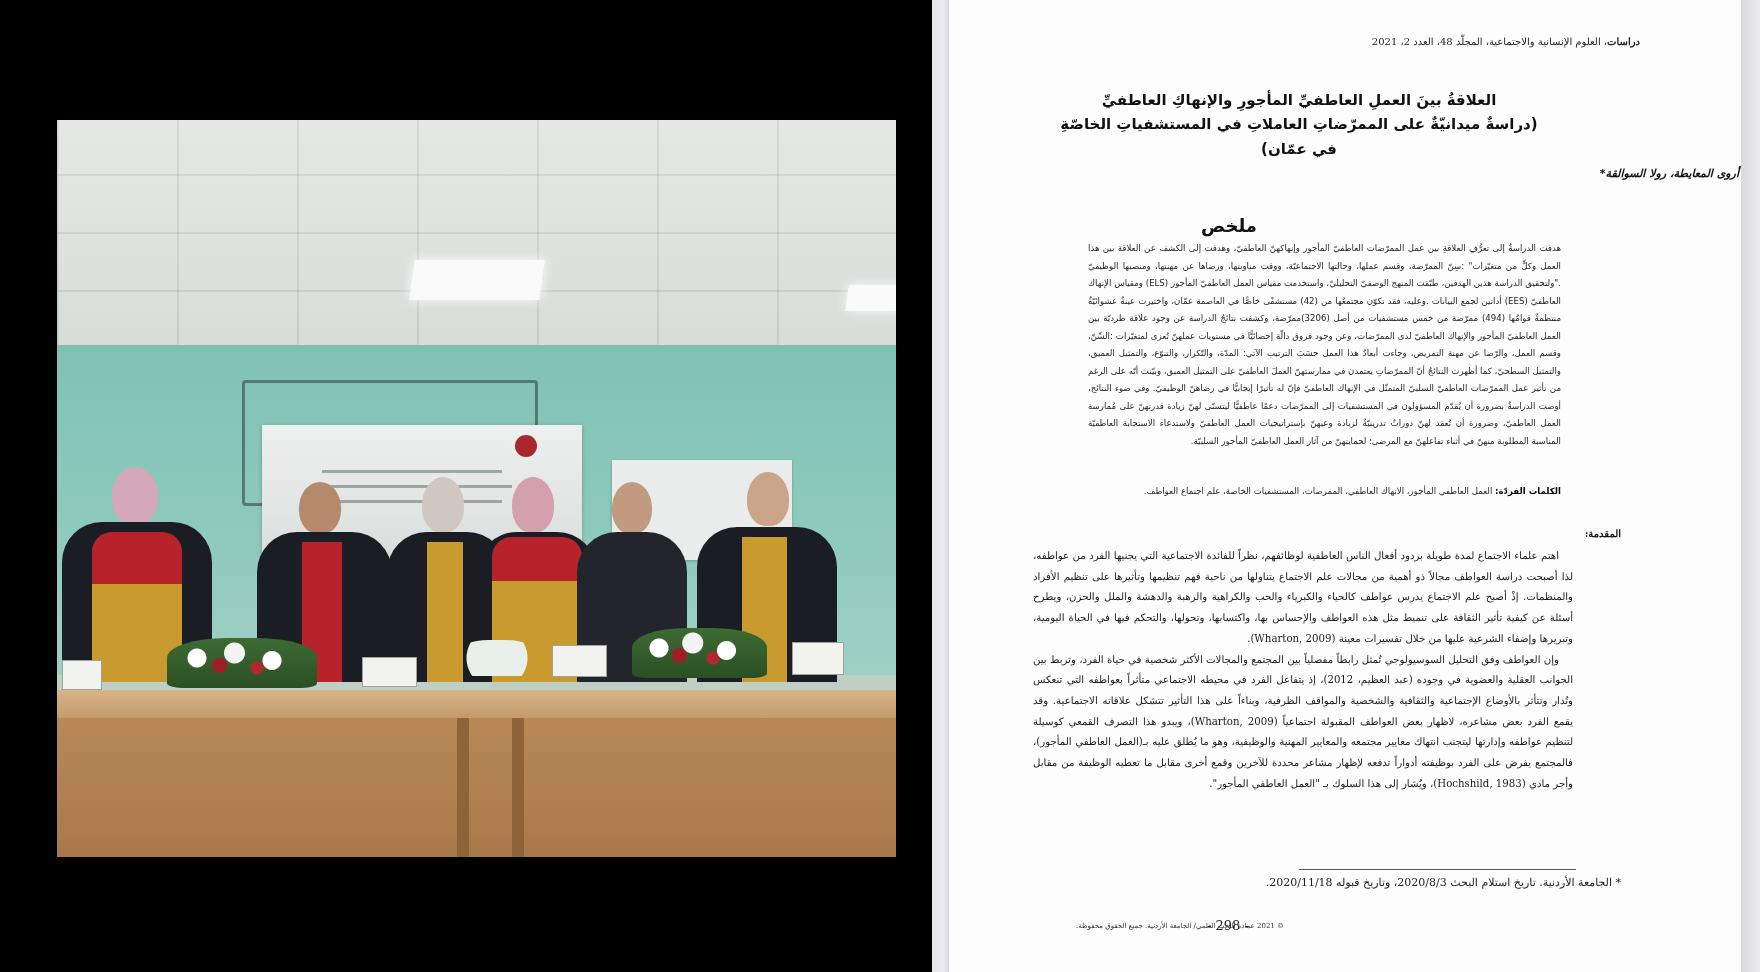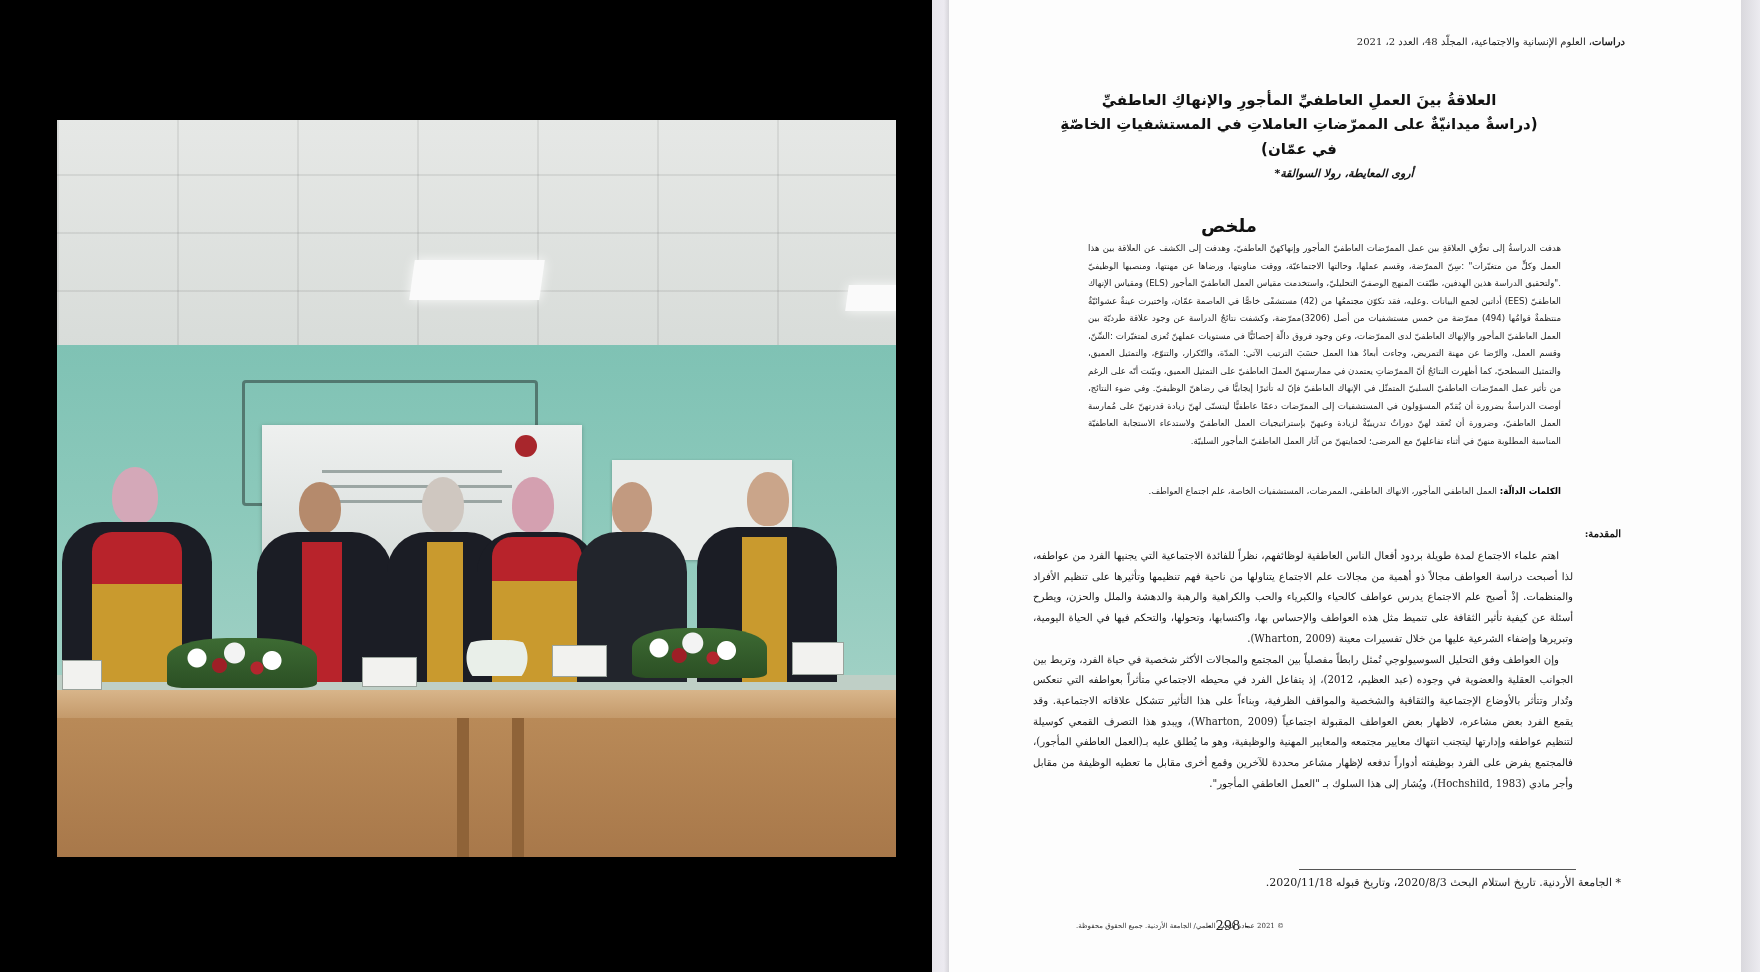--- a/index.html
+++ b/index.html
@@ -80,30 +80,30 @@
     
     #page {
       position: absolute; left: 949px; top: 0; width: 811px; height: 972px; background: #fdfdfd;
       font-family: "DejaVu Serif", serif; color: #111;
     }
     #page-right-edge {
       position: absolute; left: 1741px; top: 0; width: 19px; height: 972px;
       background: linear-gradient(90deg, #d9d8dd, #ecebf0);
     }
     .running-header {
-      position: absolute; right: 135px; top: 36px; font-size: 10px; direction: rtl; color: #222;
+      position: absolute; right: 120px; top: 36px; font-size: 10px; direction: rtl; color: #222;
       font-family: "DejaVu Serif", serif; white-space: nowrap;
     }
     .running-header b { font-weight: bold; }
     .title {
       position: absolute; left: 110px; width: 480px; text-align: center; direction: rtl;
       font-family: "DejaVu Sans", sans-serif; font-weight: bold; font-size: 15px; line-height: 25px;
     }
     .authors {
-      position: absolute; left: 0; width: 790px; text-align: center; top: 167px; direction: rtl;
+      position: absolute; left: 0; width: 790px; text-align: right; top: 167px; direction: rtl;
       font-size: 11px; font-style: italic; font-weight: bold; font-family: "DejaVu Sans", sans-serif;
     }
     .abstract-heading {
       position: absolute; left: 0; width: 560px; text-align: center; top: 215px;
       font-family: "DejaVu Sans", sans-serif; font-weight: bold; font-size: 18px;
     }
     .abstract {
       position: absolute; left: 139px; width: 473px; top: 240px; direction: rtl; text-align: justify;
       font-family: "DejaVu Sans", sans-serif; font-size: 8.6px; line-height: 17.5px; color: #222;
     }
@@ -208,21 +208,21 @@
 
   <div class="title" style="top:88px;">العلاقةُ بينَ العملِ العاطفيِّ المأجورِ والإنهاكِ العاطفيِّ</div>
   <div class="title" style="top:112px;">(دراسةٌ ميدانيّةٌ على الممرّضاتِ العاملاتِ في المستشفياتِ الخاصّةِ في عمّان)</div>
 
   <div class="authors">أروى المعايطة، رولا السوالقة*</div>
 
   <div class="abstract-heading">ملخص</div>
   <div class="abstract">هدفت الدراسةُ إلى تعرُّفِ العلاقةِ بين عمل الممرّضات العاطفيّ المأجور وإنهاكهنّ العاطفيّ، وهدفت إلى الكشف عن العلاقة بين هذا العمل وكلٍّ من متغيّرات" :سِنّ الممرّضة، وقسم عملها، وحالتها الاجتماعيّة، ووقت مناوبتها، ورضاها عن مهنتها، ومنصبها الوظيفيّ ."ولتحقيق الدراسة هذين الهدفين، طبّقت المنهج الوصفيّ التحليليّ، واستخدمت مقياس العمل العاطفيّ المأجور (ELS) ومقياس الإنهاك العاطفيّ (EES) أداتين لجمع البيانات .وعليه، فقد تكوّن مجتمعُها من (42) مستشفًى خاصًّا في العاصمة عمّان، واختيرت عينةٌ عشوائيّةٌ منتظمةٌ قوامُها (494) ممرّضة من خمس مستشفيات من أصل (3206)ممرّضة، وكشفت نتائجُ الدراسة عن وجود علاقة طرديّة بين العمل العاطفيّ المأجور والإنهاك العاطفيّ لدى الممرّضات، وعن وجود فروق دالّة إحصائيًّا في مستويات عملهنّ تُعزى لمتغيّرات :السِّنّ، وقسم العمل، والرّضا عن مهنة التمريض، وجاءت أبعادُ هذا العمل حسَبَ الترتيب الآتي: المدّة، والتّكرار، والتنوّع، والتمثيل العميق، والتمثيل السطحيّ، كما أظهرت النتائجُ أنّ الممرّضاتِ يعتمدن في ممارستهنّ العملَ العاطفيّ على التمثيل العميق، وبيّنت أنّه على الرغم من تأثير عمل الممرّضات العاطفيّ السلبيّ المتمثّل في الإنهاك العاطفيّ فإنّ له تأثيرًا إيجابيًّا في رضاهنّ الوظيفيّ. وفي ضوء النتائج، أوصت الدراسةُ بضرورة أن يُقدّم المسؤولون في المستشفيات إلى الممرّضات دعمًا عاطفيًّا ليتسنّى لهنّ زيادة قدرتهنّ على مُمارسة العمل العاطفيّ، وضرورة أن تُعقد لهنّ دوراتٌ تدريبيّةٌ لزيادة وعيهنّ بإستراتيجيات العمل العاطفيّ ولاستدعاء الاستجابة العاطفيّة المناسبة المطلوبة منهنّ في أثناء تفاعلهنّ مع المرضى؛ لحمايتهنّ من آثار العمل العاطفيّ المأجور السلبيّة.</div>
 
   <div class="keywords">
-    <b>الكلمات الدالّة:</b>
+    <b>الكلمات الفردّة:</b>
     <span>العمل العاطفي المأجور، الانهاك العاطفي، الممرضات، المستشفيات الخاصة، علم اجتماع العواطف.</span>
   </div>
 
   <div class="section-heading">المقدمة:</div>
   <div class="body-text">
     <p>اهتم علماء الاجتماع لمدة طويلة بردود أفعال الناس العاطفية لوظائفهم، نظراً للفائدة الاجتماعية التي يجنيها الفرد من عواطفه، لذا أصبحت دراسة العواطف مجالاً ذو أهمية من مجالات علم الاجتماع يتناولها من ناحية فهم تنظيمها وتأثيرها على تنظيم الأفراد والمنظمات. إذْ أصبح علم الاجتماع يدرس عواطف كالحياء والكبرياء والحب والكراهية والرهبة والدهشة والملل والحزن، ويطرح أسئلة عن كيفية تأثير الثقافة على تنميط مثل هذه العواطف والإحساس بها، واكتسابها، وتحولها، والتحكم فيها في الحياة اليومية، وتبريرها وإضفاء الشرعية عليها من خلال تفسيرات معينة (Wharton, 2009).</p>
     <p>وإن العواطف وفق التحليل السوسيولوجي تُمثل رابطاً مفصلياً بين المجتمع والمجالات الأكثر شخصية في حياة الفرد، وتربط بين الجوانب العقلية والعضوية في وجوده (عبد العظيم، 2012)، إذ يتفاعل الفرد في محيطه الاجتماعي متأثراً بعواطفه التي تنعكس وتُدار وتتأثر بالأوضاع الإجتماعية والثقافية والشخصية والمواقف الظرفية، وبناءاً على هذا التأثير تتشكل علاقاته الاجتماعية. وقد يقمع الفرد بعض مشاعره، لاظهار بعض العواطف المقبولة اجتماعياً (Wharton, 2009)، ويبدو هذا التصرف القمعي كوسيلة لتنظيم عواطفه وإدارتها ليتجنب انتهاك معايير مجتمعه والمعايير المهنية والوظيفية، وهو ما يُطلق عليه بـ(العمل العاطفي المأجور)، فالمجتمع يفرض على الفرد بوظيفته أدواراً تدفعه لإظهار مشاعر محددة للآخرين وقمع أخرى مقابل ما تعطيه الوظيفة من مقابل وأجر مادي (Hochshild, 1983)، ويُشار إلى هذا السلوك بـ "العمل العاطفي المأجور".</p>
   </div>
 
   <div class="footnote-rule"></div>

